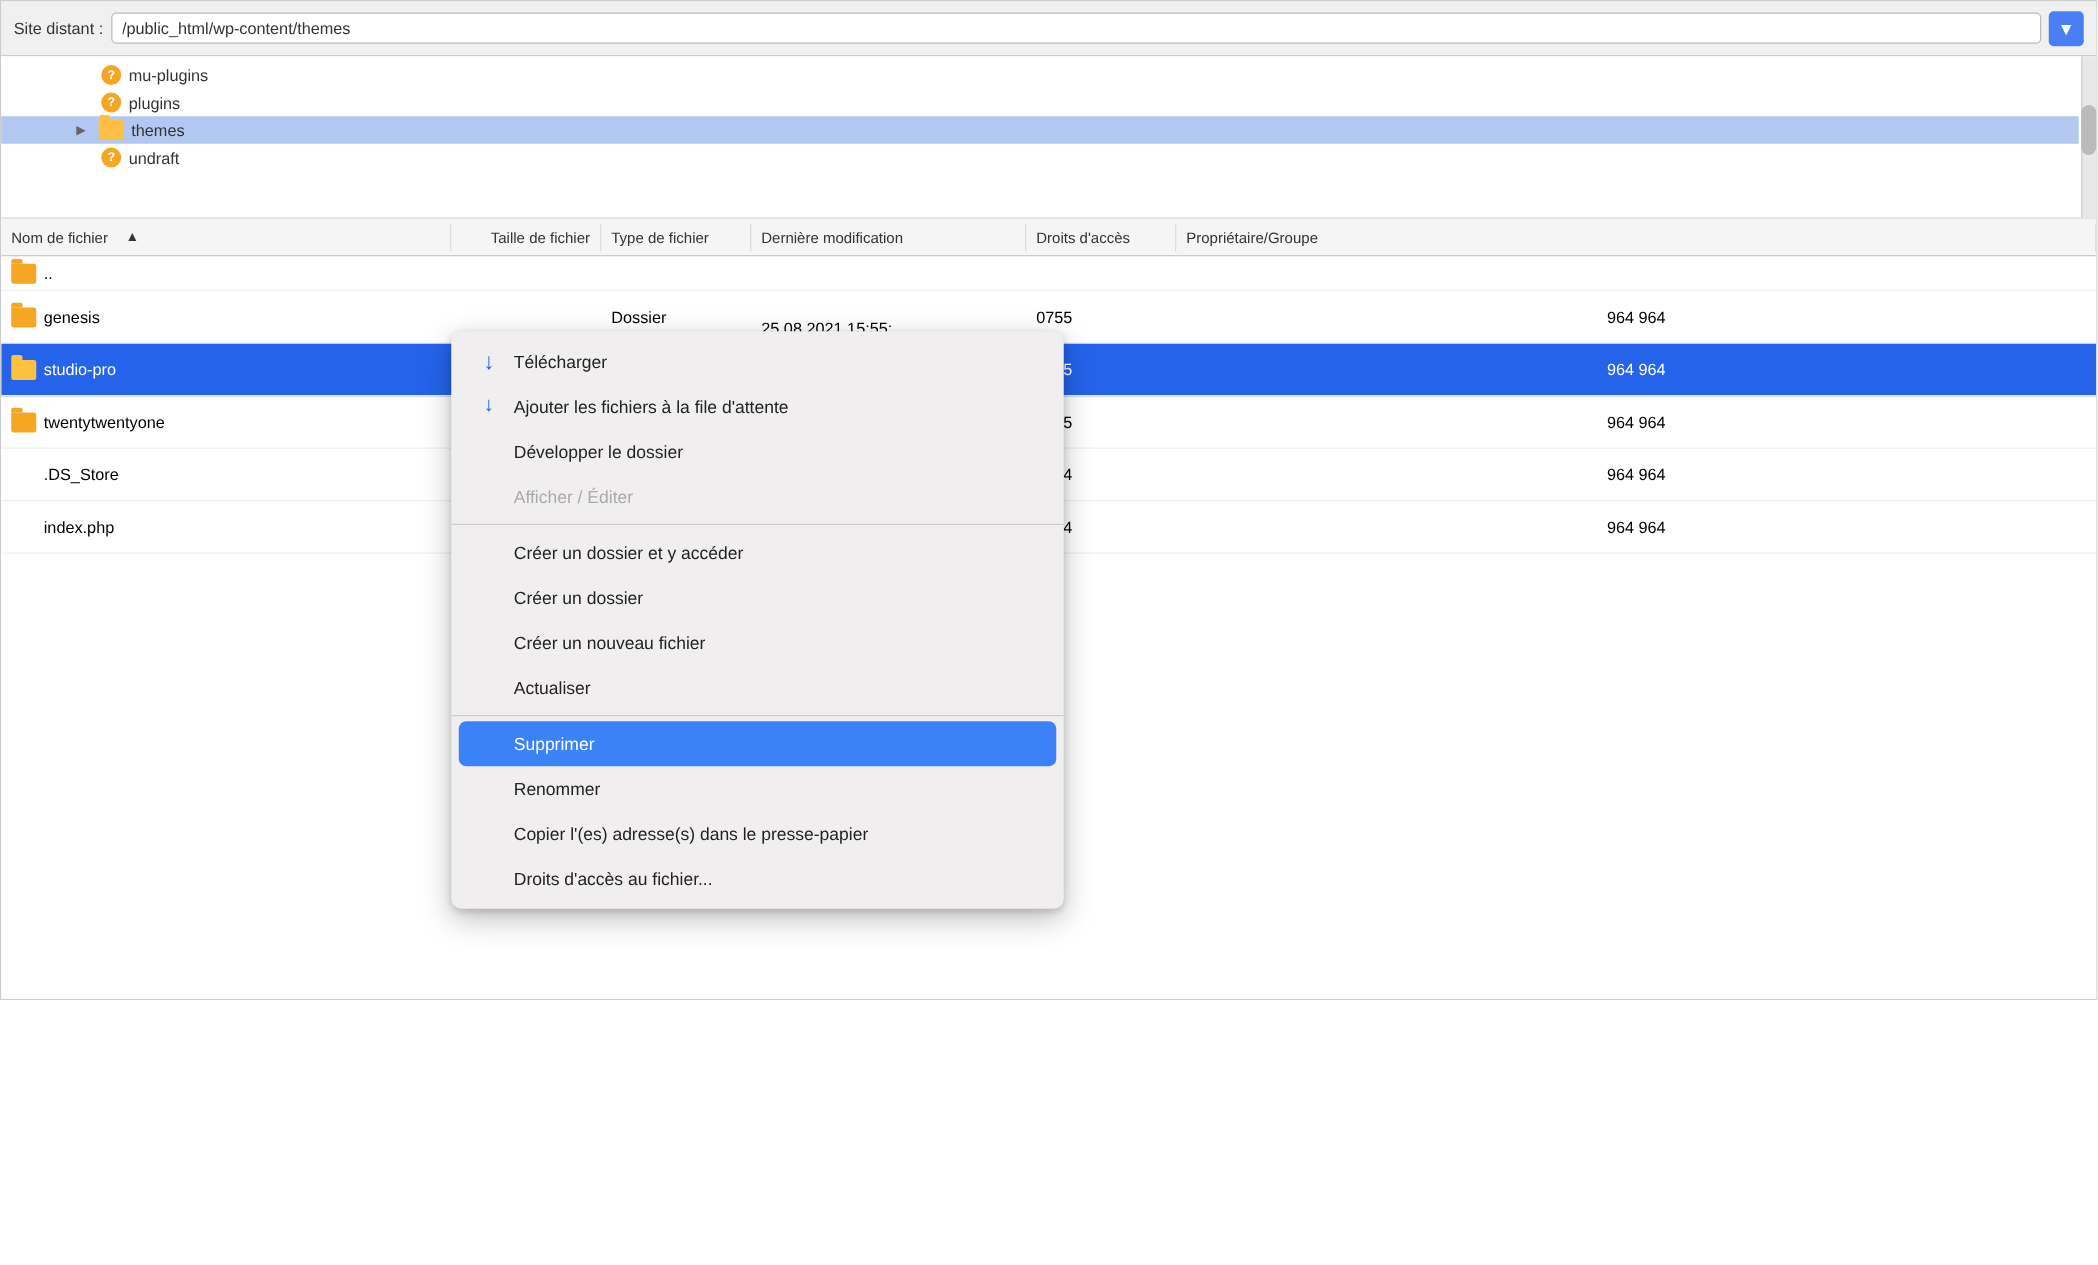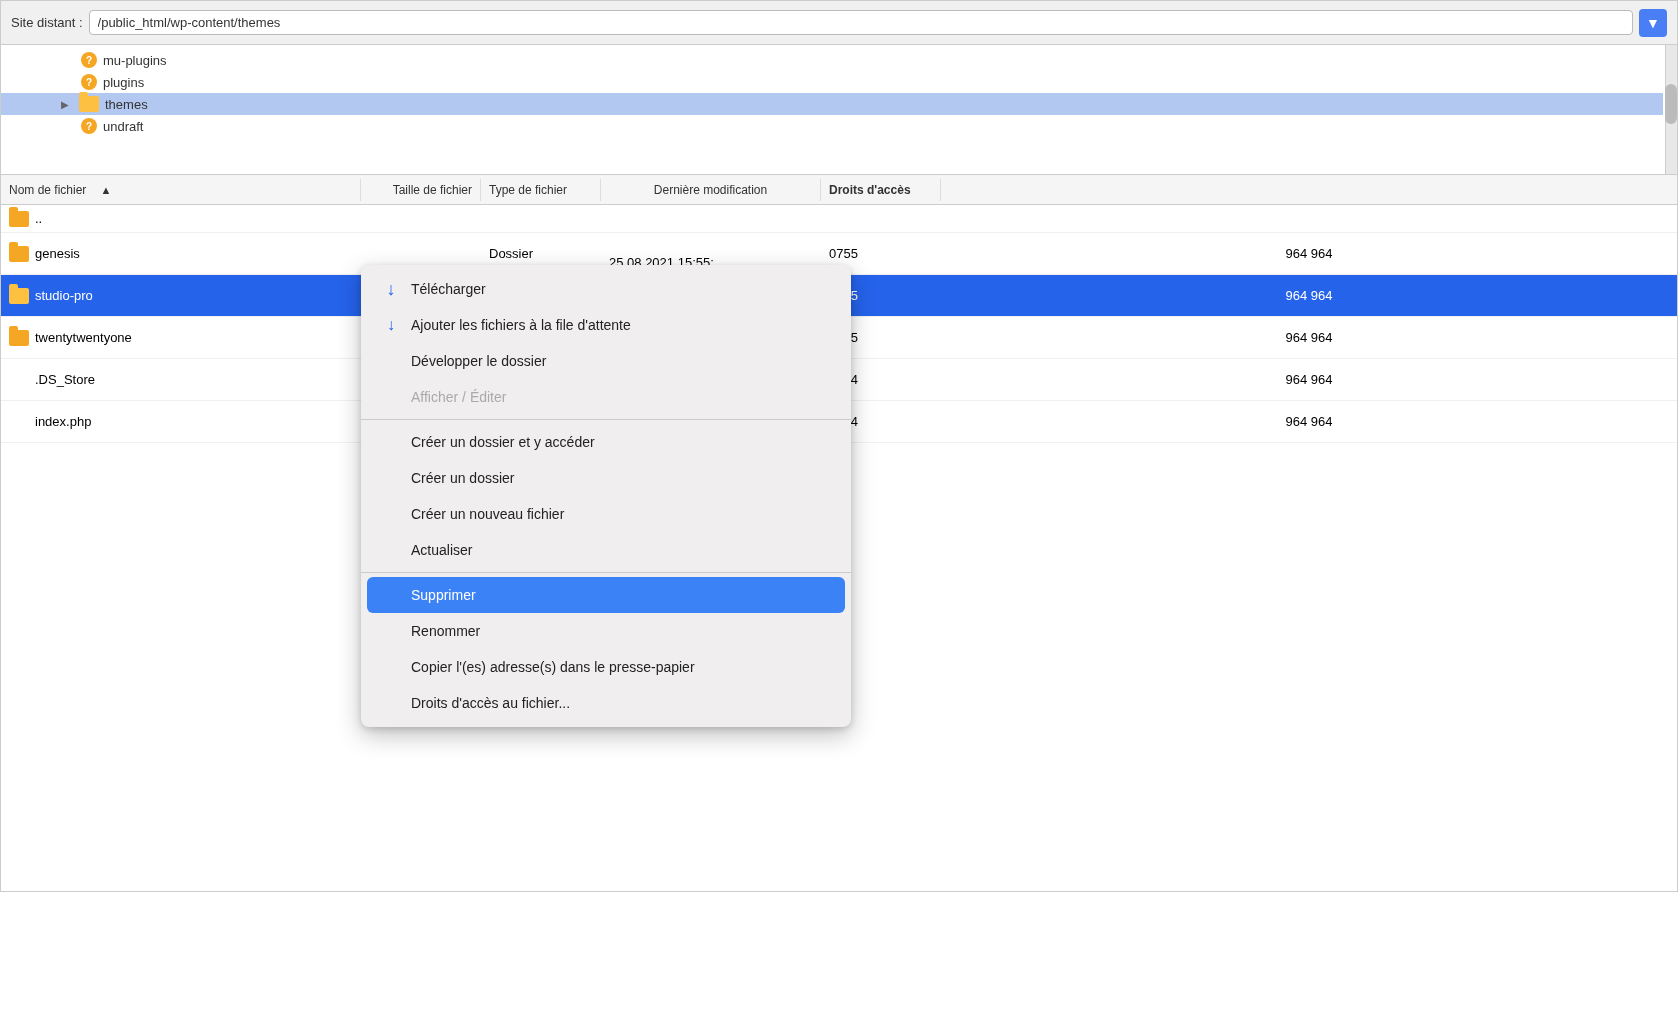--- a/index.html
+++ b/index.html
@@ -7,21 +7,21 @@
       font-family: -apple-system, BlinkMacSystemFont, "Segoe UI", sans-serif;
       font-size: 13px;
       background: #fff;
       width: 1678px;
       height: 1012px;
       overflow: hidden;
     }
 
     .app-window {
       width: 1678px;
-      height: 892px;
+      height: 800px;
       background: #f5f5f5;
       border: 1px solid #ccc;
       display: flex;
       flex-direction: column;
     }
 
     
     .path-bar {
       display: flex;
       align-items: center;
@@ -144,22 +144,22 @@
       white-space: nowrap;
     }
     .col-header.name {
       flex: 0 0 360px;
       display: flex;
       align-items: center;
       gap: 14px;
     }
     .col-header.size { flex: 0 0 120px; text-align: right; }
     .col-header.type { flex: 0 0 120px; }
-    .col-header.modified { flex: 0 0 220px; text-align: center; }
-    .col-header.permissions { flex: 0 0 120px; font-weight: bold; }
+    .col-header.modified { flex: 0 0 220px; }
+    .col-header.permissions { flex: 0 0 120px; }
     .col-header.owner { flex: 1; }
 
     
     .file-row {
       display: flex;
       align-items: center;
       min-height: 28px;
       border-bottom: 1px solid #f0f0f0;
       cursor: default;
     }
@@ -301,20 +301,21 @@
 
     <div class="column-headers">
       <div class="col-header name">
         <span>Nom de fichier</span>
         <span style="font-size:11px;">▲</span>
       </div>
       <div class="col-header size">Taille de fichier</div>
       <div class="col-header type">Type de fichier</div>
       <div class="col-header modified">Dernière modification</div>
       <div class="col-header permissions">Droits d'accès</div>
+      <div class="col-header owner">Propriétaire/Groupe</div>
     </div>
 
     <div class="file-row">
       <div class="file-cell name">
         <div class="file-folder-icon"></div>
         <span>..</span>
       </div>
       <div class="file-cell size"></div>
       <div class="file-cell type"></div>
       <div class="file-cell modified"></div>

